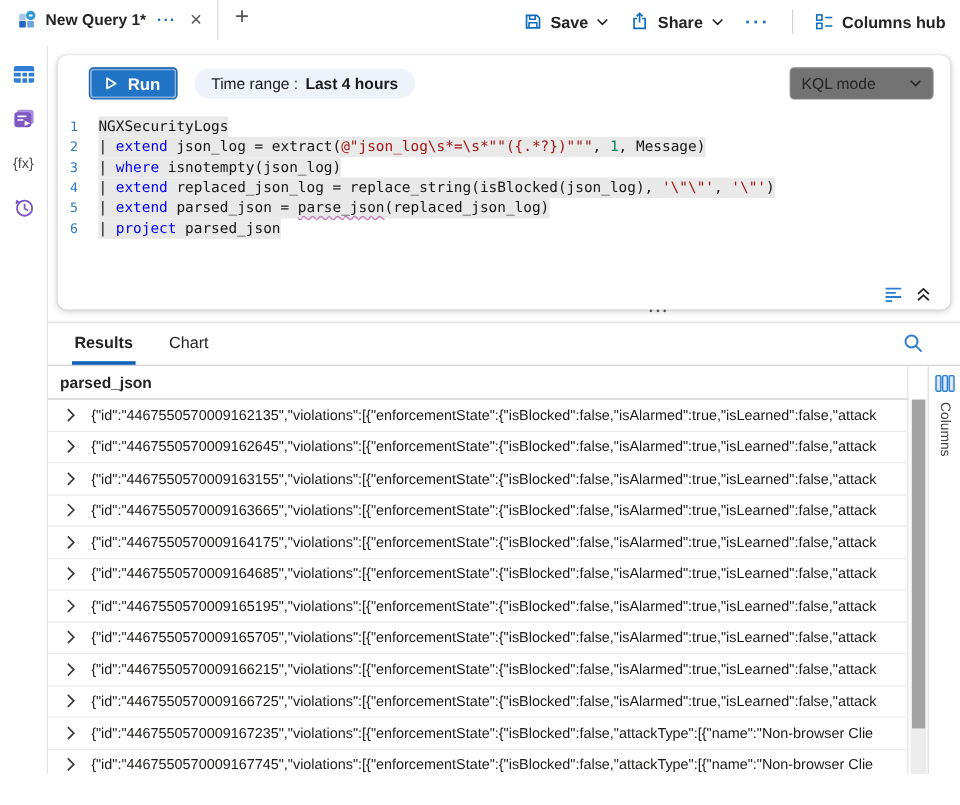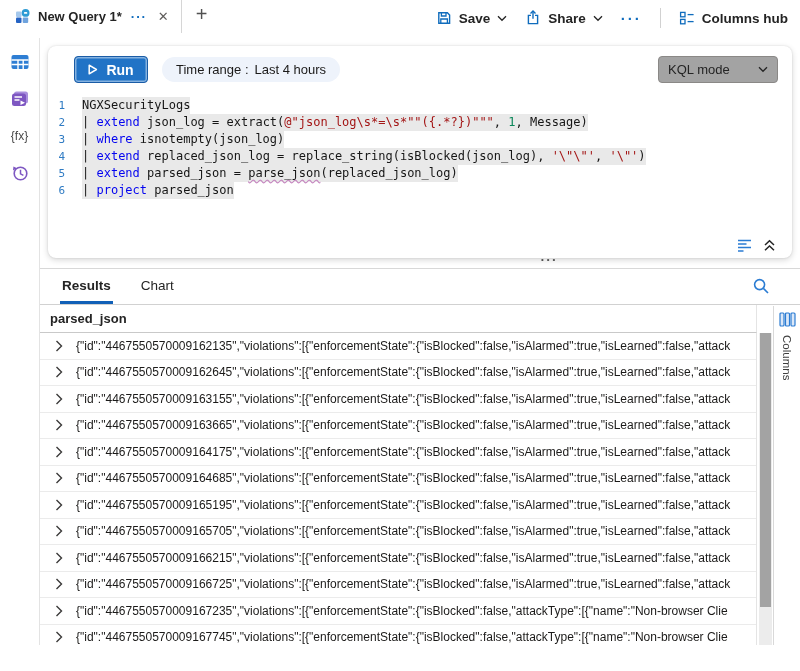--- a/index.html
+++ b/index.html
@@ -25,22 +25,22 @@
   .fx-glyph { font-size:12px; color:#4a4a4a; white-space:nowrap; }
 
   
   .card { position:absolute; top:46px; left:48px; width:744px; height:212px; background:#fff; border-radius:8px;
           box-shadow:0 0 2px rgba(0,0,0,.12), 0 2px 6px rgba(0,0,0,.16); z-index:1; }
   .qtoolbar { display:flex; align-items:center; gap:14px; padding:10px 14px 8px 26px; }
   .run-btn { display:flex; align-items:center; justify-content:center; gap:8px; width:74px; height:27px;
              background:#2173c6; border:1px solid #1a5ca6; border-radius:4px; color:#fff; font-size:14px; font-weight:700;
              box-shadow: inset 0 0 0 1.5px rgba(255,255,255,.45); cursor:pointer; }
   .pill { background:#eef3fb; border-radius:14px; padding:5px 14px; font-size:13px; color:#1b1a19; display:flex; gap:6px; white-space:nowrap; cursor:pointer; }
-  .pill b { font-weight:400; }
-  .mode-select { margin-left:auto; width:120px; height:27px; border:1px solid #8a8886; border-radius:4px; background:#a3a3a3;
+  .pill b { font-weight:700; }
+  .mode-select { margin-left:auto; width:120px; height:27px; border:1px solid #8a8886; border-radius:4px; background:#737373;
                  display:flex; align-items:center; justify-content:space-between; padding:0 9px; font-size:13px; cursor:pointer; }
 
   
   .editor { position:relative; padding-top:6px; font-family:"DejaVu Sans Mono","Liberation Mono",monospace; font-size:12px; line-height:17px; }
   .code-line { display:flex; }
   .ln { flex:none; width:34px; text-align:right; padding-right:17px; color:#2f7bc3; font-size:11px; }
   .code-text { white-space:pre; background:#e9e9e9; }
   .kw { color:#0404f0; }
   .str { color:#a31515; }
   .num { color:#098658; }

